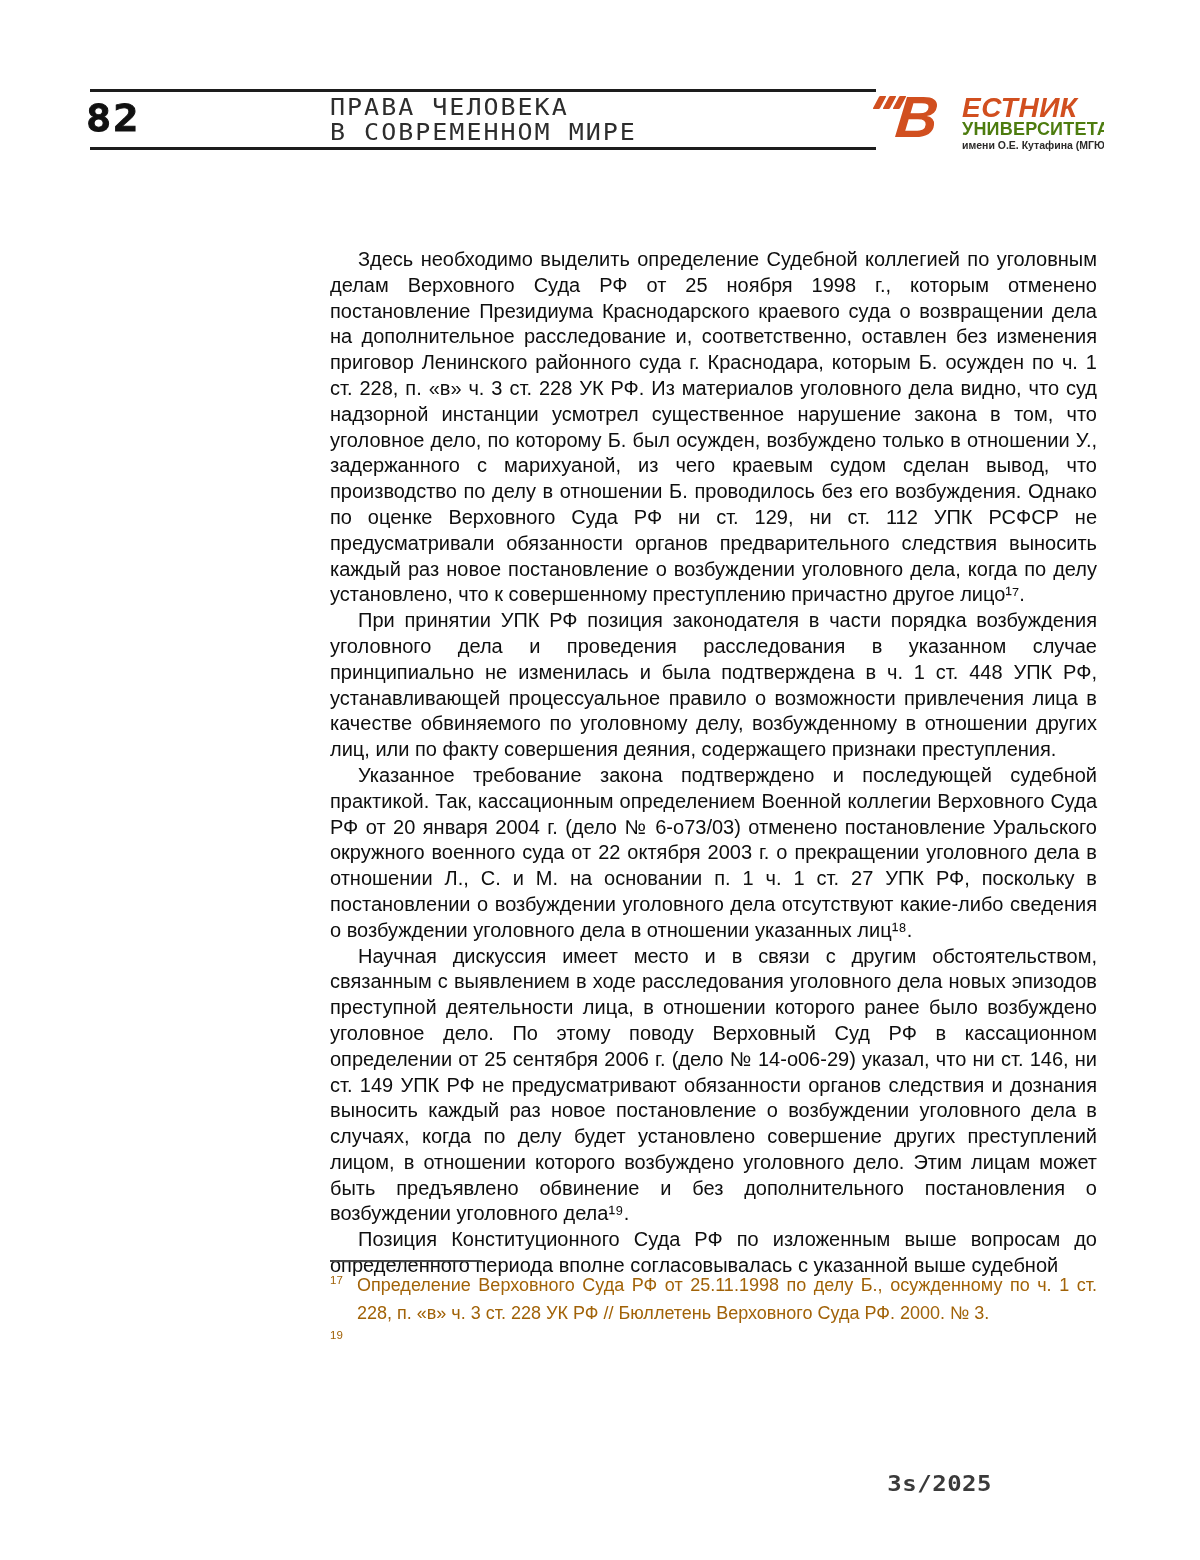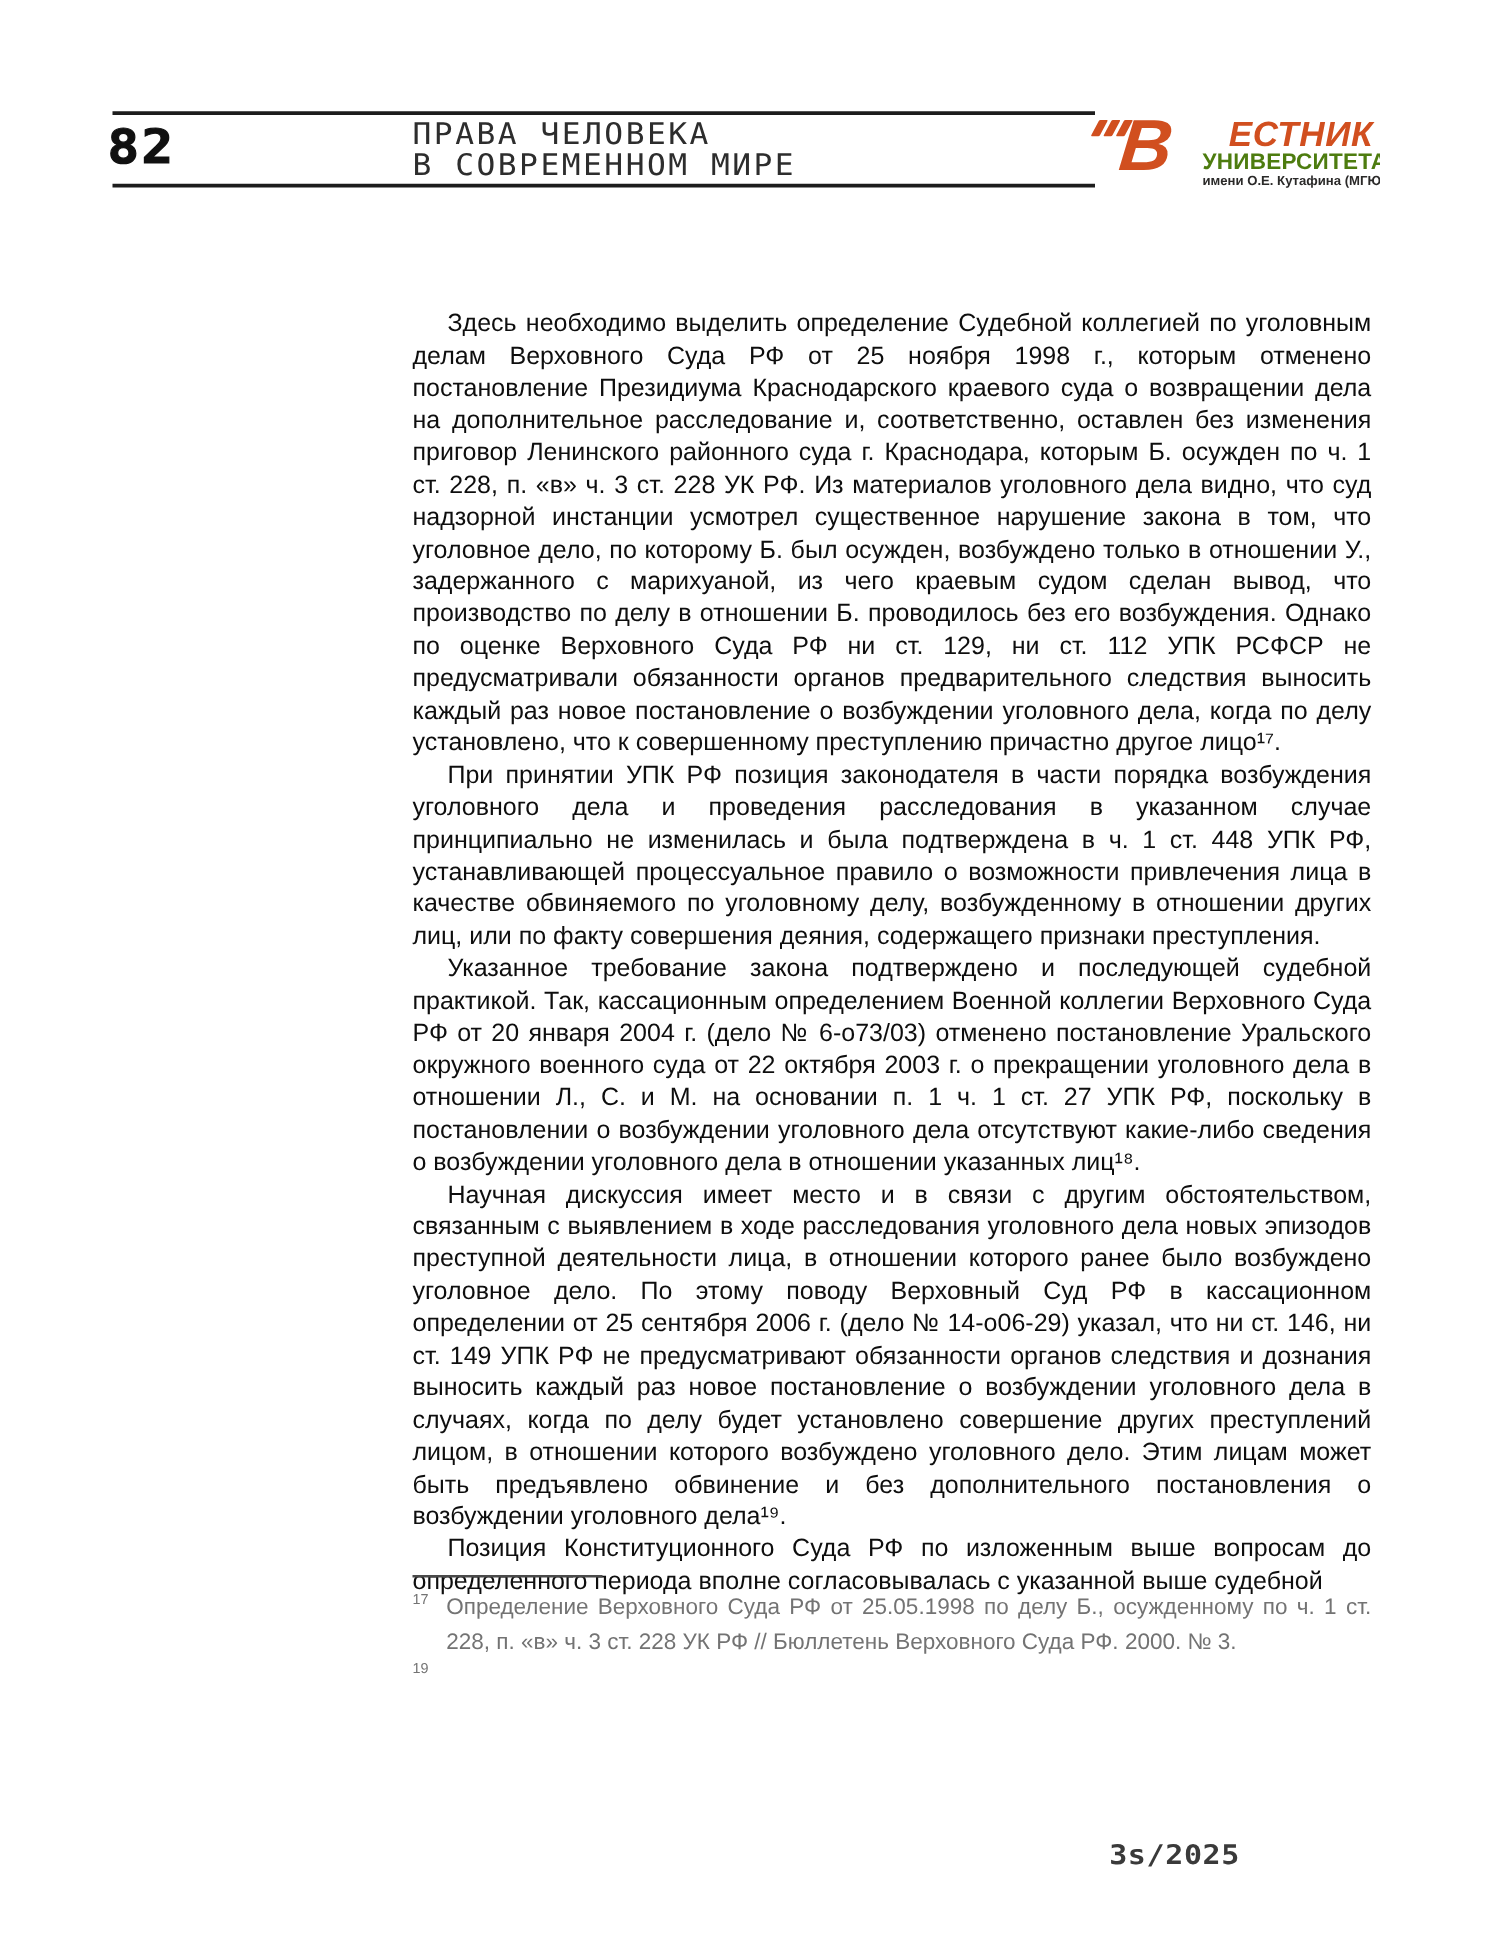--- a/index.html
+++ b/index.html
@@ -33,36 +33,36 @@
 
   
   .logo { position:absolute; left:876px; top:88px; width:228px; height:68px; background:#fff; }
   .logo-quotes { position:absolute; left:0; top:8px; display:flex; gap:3px; }
   .logo-quotes i { display:block; width:7px; height:13px; background:#d14f1f; transform:skewX(-28deg); border-radius:1px; }
   .logo-b {
     position:absolute; left:20px; top:2px; font-size:58px; line-height:54px;
     font-weight:bold; font-style:italic; color:#d14f1f; transform:skewX(-6deg);
   }
   .logo-right { position:absolute; left:86px; top:7px; width:142px; }
-  .logo-estnik { font-size:28px; line-height:25px; font-weight:bold; font-style:italic; color:#d14f1f; letter-spacing:0.5px; white-space:nowrap;margin-left:21px; }
+  .logo-estnik { font-size:28px; line-height:25px; font-weight:bold; font-style:italic; color:#d14f1f; letter-spacing:0.5px; white-space:nowrap; }
   .logo-univ { font-size:18px; line-height:19px; font-weight:bold; color:#4d7c0f; letter-spacing:0.2px; white-space:nowrap; }
   .logo-sub { font-size:10.5px; line-height:13px; font-weight:bold; color:#2b2a29; white-space:nowrap; }
 
   
   .article {
     position:absolute; left:330px; top:247px; width:767px;
     font-size:20px; line-height:25.8px; text-align:justify; color:#0e0e0e;
   }
   .article p { text-indent:28px; }
 
   
   .fn-sep { position:absolute; left:330px; top:1260px; width:152px; height:2px; background:#4a4a4a; }
   .footnotes {
     position:absolute; left:330px; top:1272px; width:767px;
-    font-size:18px; line-height:27.5px; text-align:justify; color:#737373;
+    font-size:18px; line-height:27.5px; text-align:justify; color:#a16207;
   }
   .footnote { position:relative; padding-left:27px; }
   .footnote sup { position:absolute; left:0; top:3px; font-size:11.5px; line-height:1; }
 
   
   .footer-issue {
     position:absolute; right:112px; top:1471px; width:240px; text-align:right;
     font-family:"DejaVu Sans Mono","Liberation Mono",monospace;
     font-size:24px; font-weight:bold; letter-spacing:0.5px; color:#3a3a3a;
     transform:scaleY(0.9); transform-origin:top right;
@@ -103,21 +103,21 @@
     <p>Указанное требование закона подтверждено и последующей судебной практикой. Так, кассационным определением Военной коллегии Верховного Суда РФ от 20 января 2004 г. (дело № 6-о73/03) отменено постановление Уральского окружного военного суда от 22 октября 2003 г. о прекращении уголовного дела в отношении Л., С. и М. на основании п. 1 ч. 1 ст. 27 УПК РФ, поскольку в постановлении о возбуждении уголовного дела отсутствуют какие-либо сведения о возбуждении уголовного дела в отношении указанных лиц¹⁸.</p>
     <p>Научная дискуссия имеет место и в связи с другим обстоятельством, связанным с выявлением в ходе расследования уголовного дела новых эпизодов преступной деятельности лица, в отношении которого ранее было возбуждено уголовное дело. По этому поводу Верховный Суд РФ в кассационном определении от 25 сентября 2006 г. (дело № 14-о06-29) указал, что ни ст. 146, ни ст. 149 УПК РФ не предусматривают обязанности органов следствия и дознания выносить каждый раз новое постановление о возбуждении уголовного дела в случаях, когда по делу будет установлено совершение других преступлений лицом, в отношении которого возбуждено уголовного дело. Этим лицам может быть предъявлено обвинение и без дополнительного постановления о возбуждении уголовного дела¹⁹.</p>
     <p>Позиция Конституционного Суда РФ по изложенным выше вопросам до определенного периода вполне согласовывалась с указанной выше судебной</p>
   </div>
 
   <div class="fn-sep"></div>
 
   <div class="footnotes">
     <div class="footnote">
       <sup>17</sup>
-      <span>Определение Верховного Суда РФ от 25.05.1998 по делу Б., осужденному по ч. 1 ст. 228, п. «в» ч. 3 ст. 228 УК РФ // Бюллетень Верховного Суда РФ. 2000. № 3.</span>
+      <span>Определение Верховного Суда РФ от 25.11.1998 по делу Б., осужденному по ч. 1 ст. 228, п. «в» ч. 3 ст. 228 УК РФ // Бюллетень Верховного Суда РФ. 2000. № 3.</span>
     </div>
     <div class="footnote">
       <sup>19</sup>
     </div>
   </div>
 
   <div class="footer-issue">3s/2025</div>
 
 </div>
 

